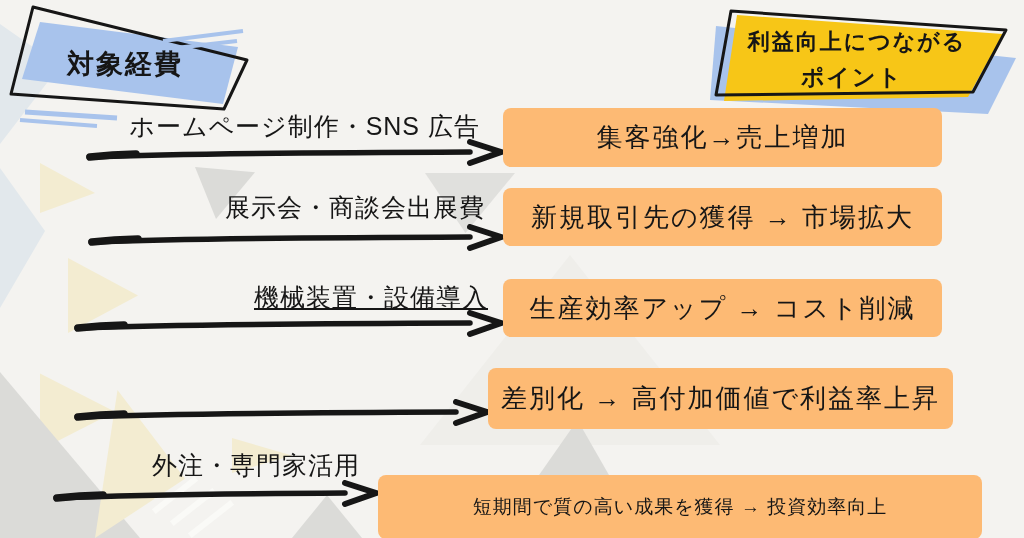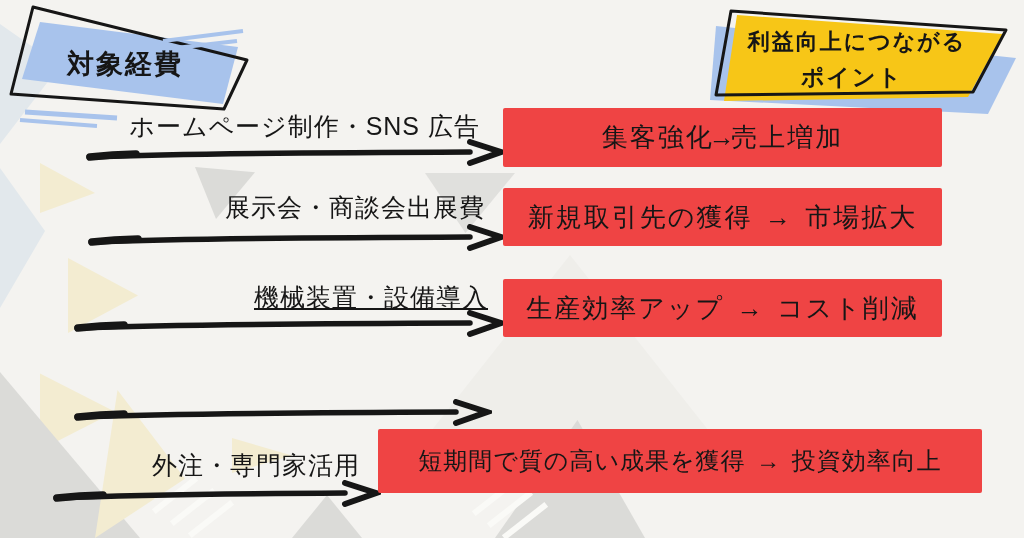--- a/index.html
+++ b/index.html
@@ -16,25 +16,24 @@
   .tri-faint{background:#efeeea;}
   .stripe{position:absolute;z-index:1;width:54px;height:6px;background:#fafaf7;transform:rotate(-38deg);}
   .shapes{position:absolute;left:0;top:0;z-index:2;pointer-events:none;}
   .hdr-text{position:absolute;z-index:4;font-weight:bold;text-align:center;letter-spacing:2px;}
   .expense-label{
     position:absolute;z-index:3;text-align:right;
     font-size:25px;letter-spacing:1px;white-space:nowrap;
   }
   .arrow{position:absolute;z-index:3;}
   .point-box{
-    position:absolute;z-index:3;background:#ef4444;
+    position:absolute;z-index:3;background:#fdba74;
     display:flex;align-items:center;justify-content:center;
     font-size:26px;letter-spacing:2px;white-space:nowrap;
-    border-radius:2px;
-    font-family:Liberation Mono, monospace;
+    border-radius:8px;
   }
 </style>
 </head>
 <body>
 
 <div id="canvas">
 
   <div class="deco tri-blue" style="left:0;top:24px;width:60px;height:120px;clip-path:polygon(0 0,100% 35%,0 100%);"></div>
   <div class="deco tri-yellow" style="left:40px;top:163px;width:55px;height:50px;clip-path:polygon(0 0,100% 60%,0 100%);"></div>
   <div class="deco tri-gray" style="left:195px;top:167px;width:60px;height:52px;clip-path:polygon(0 0,100% 10%,35% 100%);"></div>
@@ -96,22 +95,23 @@
     <path d="M4,18 q22,-2.5 46,-3" fill="none" stroke="#161616" stroke-width="7.5" stroke-linecap="round"></path>
     <polyline points="396,3 427,13 396,24" fill="none" stroke="#161616" stroke-width="6" stroke-linecap="round" stroke-linejoin="miter"></polyline>
   </svg>
   <div class="point-box" style="left:503px;top:279px;width:439px;height:58px;">生産効率アップ → コスト削減</div>
 
   <svg class="arrow" style="left:74px;top:399px;" width="418" height="28" viewBox="0 0 418 28">
     <path d="M3,18 Q120,14 382,13" fill="none" stroke="#161616" stroke-width="5.5" stroke-linecap="round"></path>
     <path d="M4,18 q22,-2.5 46,-3" fill="none" stroke="#161616" stroke-width="7.5" stroke-linecap="round"></path>
     <polyline points="382,3 413,13 382,24" fill="none" stroke="#161616" stroke-width="6" stroke-linecap="round" stroke-linejoin="miter"></polyline>
   </svg>
+  <div class="point-box" style="left:488px;top:368px;width:465px;height:61px;">差別化 → 高付加価値で利益率上昇</div>
 
   <div class="expense-label" style="left:60px;top:449px;width:300px;font-family:Liberation Serif, serif;">外注・専門家活用</div>
   <svg class="arrow" style="left:53px;top:480px;" width="328" height="28" viewBox="0 0 328 28">
     <path d="M3,18 Q100,14 292,13" fill="none" stroke="#161616" stroke-width="5.5" stroke-linecap="round"></path>
     <path d="M4,18 q22,-2.5 46,-3" fill="none" stroke="#161616" stroke-width="7.5" stroke-linecap="round"></path>
     <polyline points="292,3 323,13 292,24" fill="none" stroke="#161616" stroke-width="6" stroke-linecap="round" stroke-linejoin="miter"></polyline>
   </svg>
-  <div class="point-box" style="left:378px;top:429px;width:604px;height:64px;font-size:24px;letter-spacing:1px;">短期間で質の高い成果を獲得 → 投資効率向上</div>
+  <div class="point-box" style="left:378px;top:475px;width:604px;height:64px;font-size:19px;letter-spacing:1px;">短期間で質の高い成果を獲得 → 投資効率向上</div>
 
 </div>
 
 </body></html>

